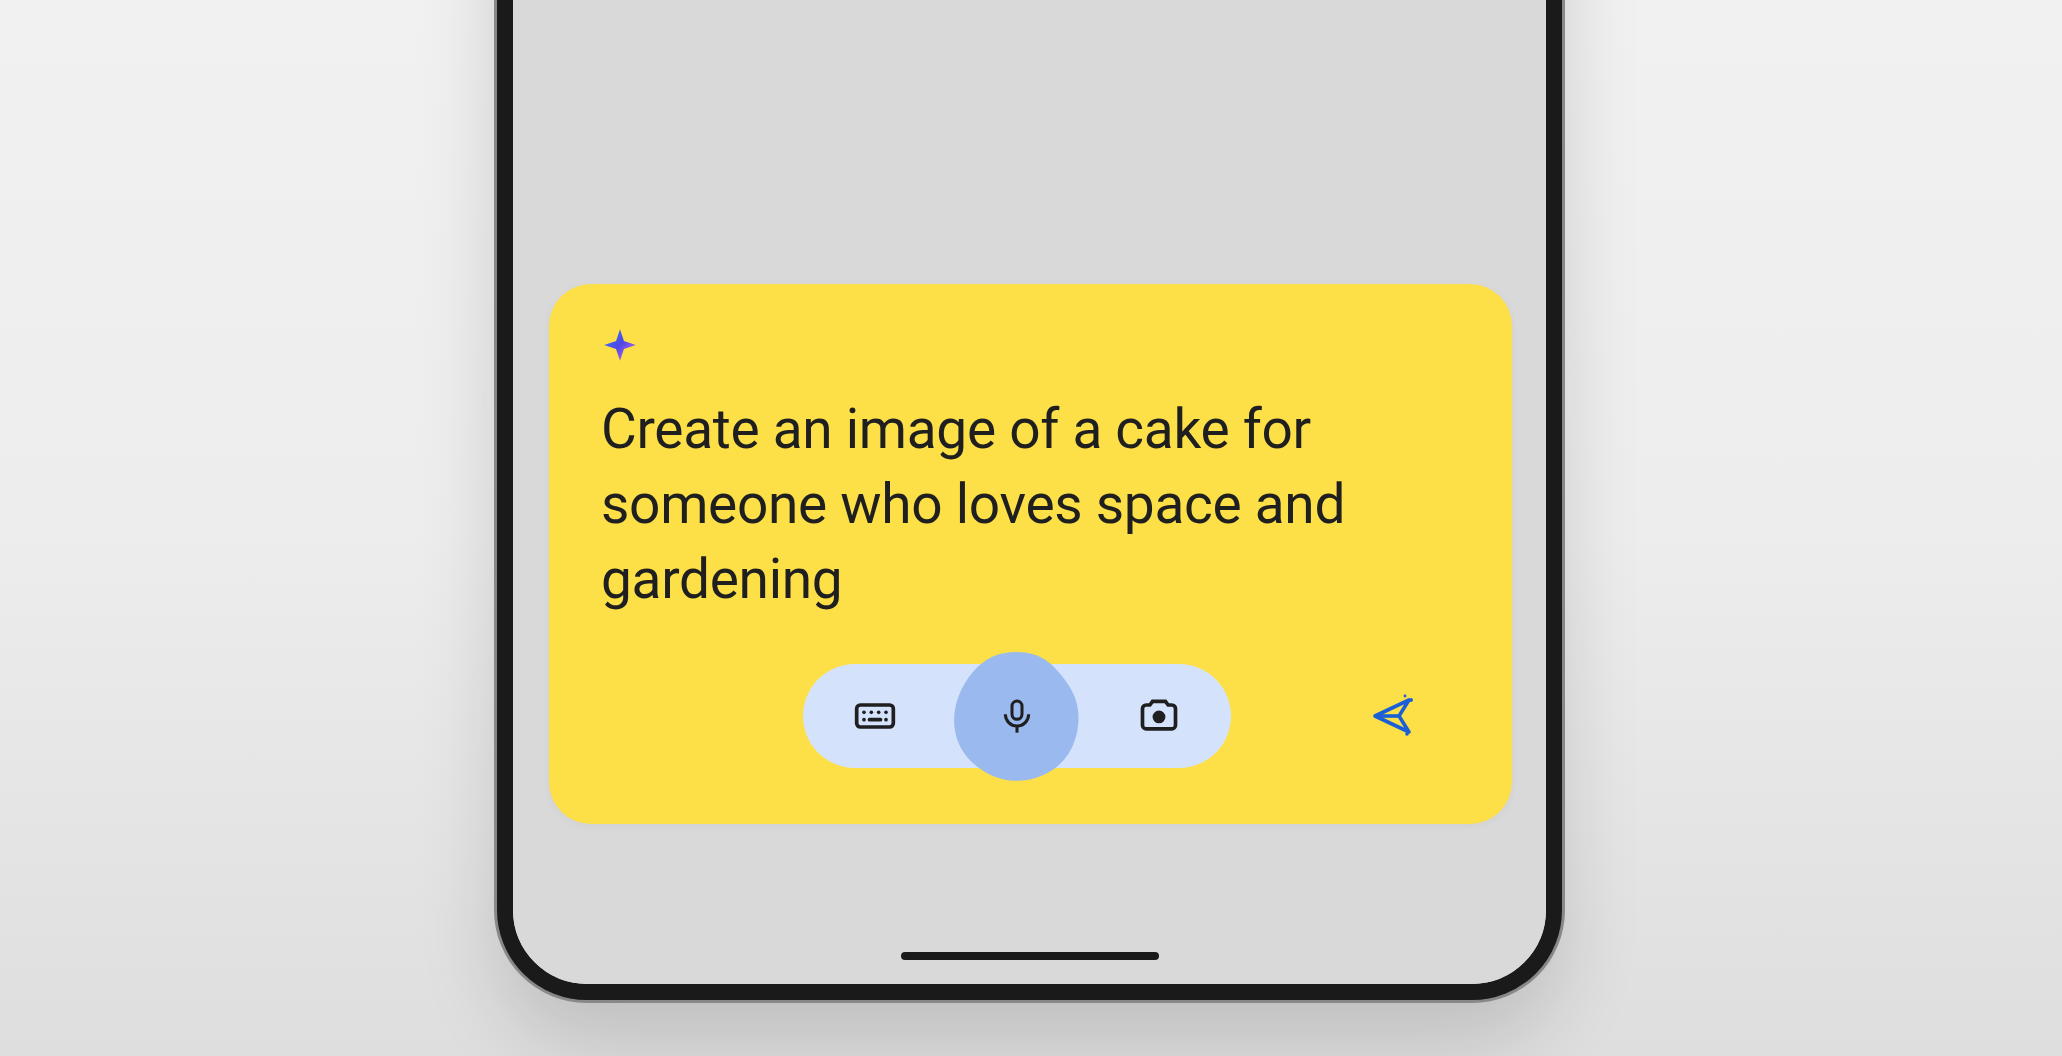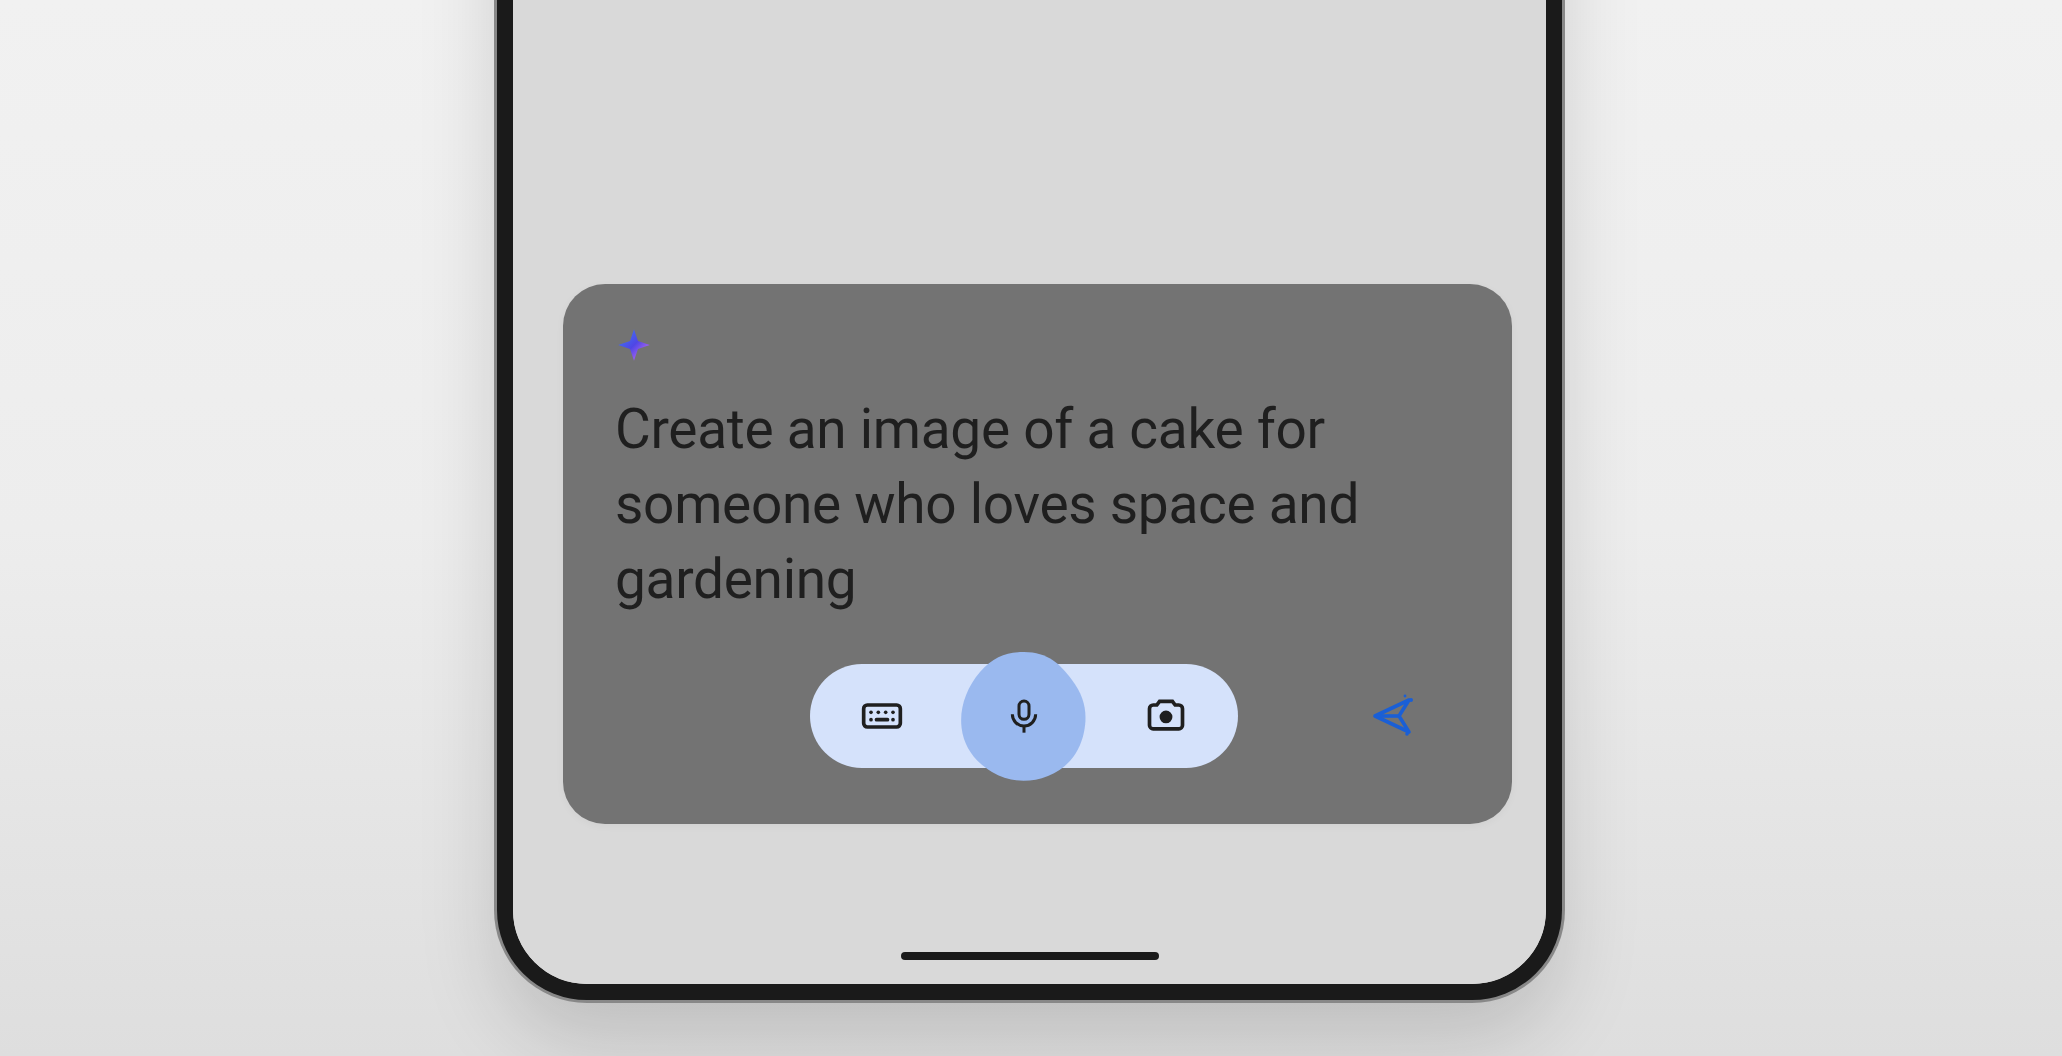--- a/index.html
+++ b/index.html
@@ -36,24 +36,24 @@
       width: 100%;
       height: 100%;
       background: #d9d9d9;
       border-radius: 70px;
       position: relative;
       overflow: hidden;
     }
     
     .prompt-card {
       position: absolute;
-      left: 50px;
+      left: 36px;
       right: 34px;
       top: 468px;
-      background: #737373;
+      background: #fde047;
       border-radius: 42px;
       padding: 42px 79px 48px 52px;
       box-shadow: 0 2px 8px rgba(0,0,0,0.04);
     }
     
     .sparkle-icon {
       width: 38px;
       height: 38px;
       margin-bottom: 28px;
       display: block;

